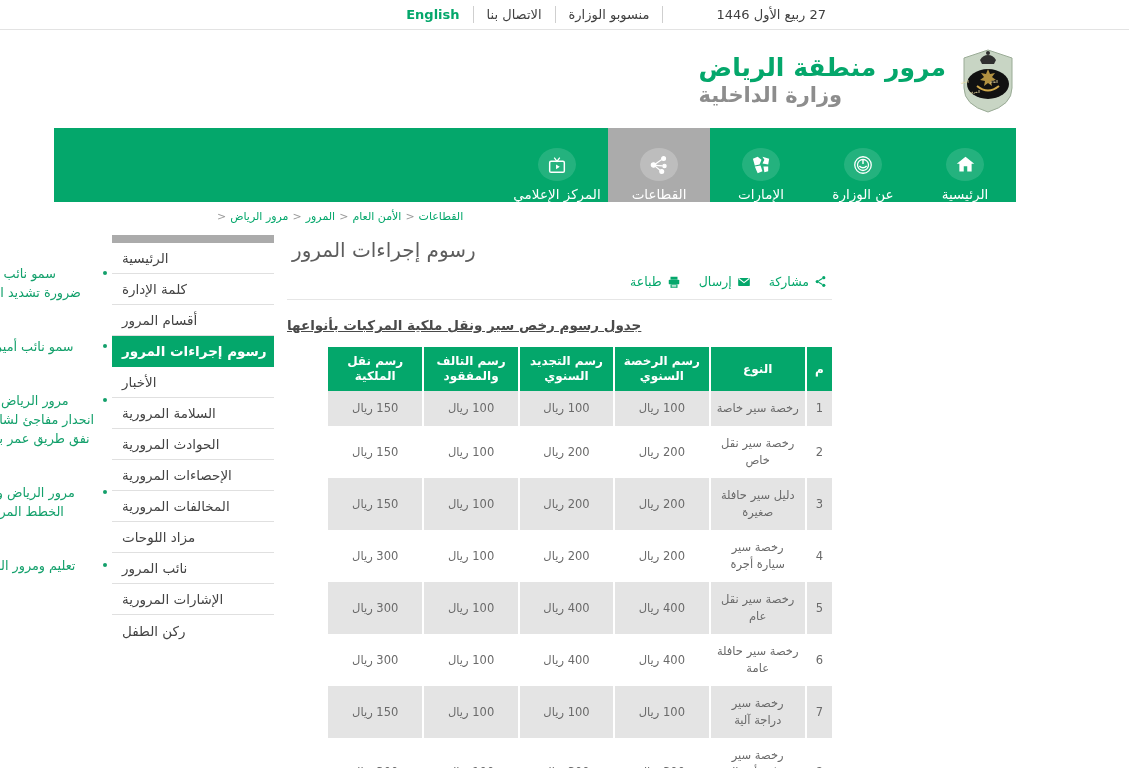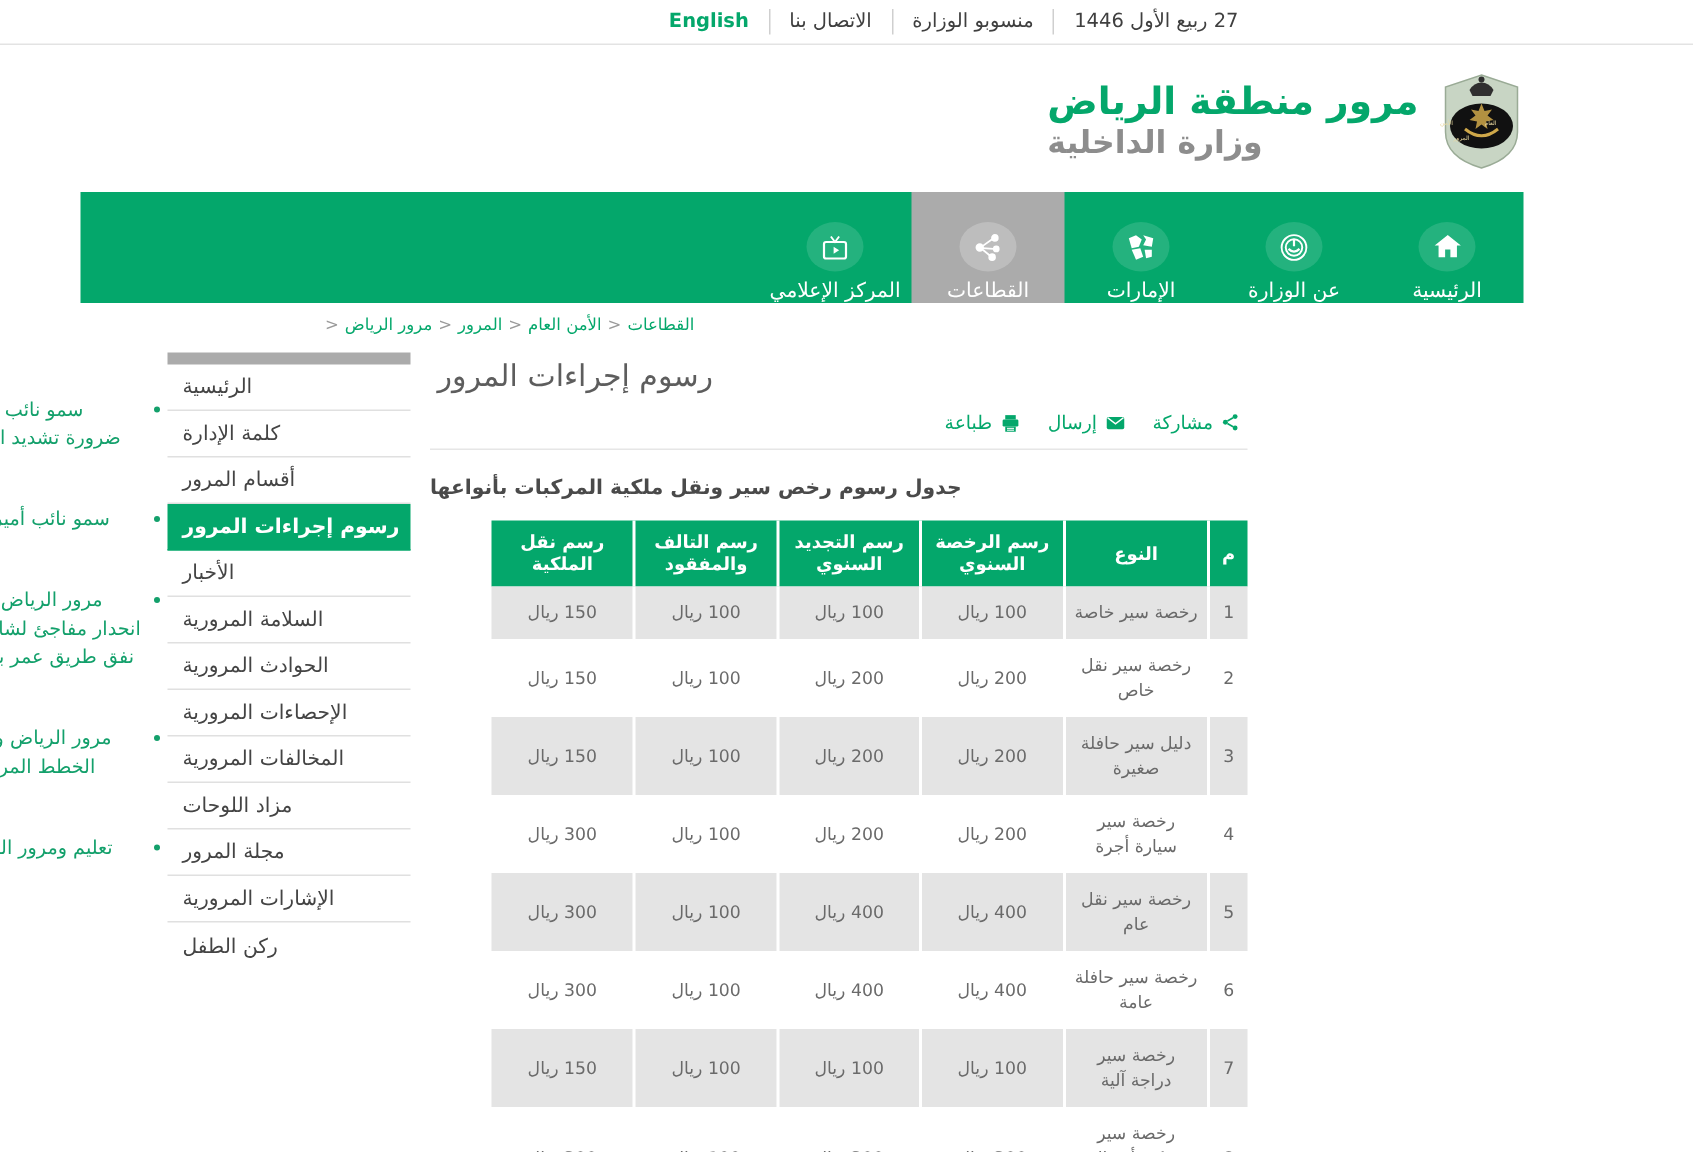--- a/index.html
+++ b/index.html
@@ -23,21 +23,21 @@
     display: flex; align-items: center;
     gap: 0; margin-right: 290px;
     font-size: 13px;
   }
   .topbar-item {
     padding: 0 13px; color: #3f3f3f; white-space: nowrap;
     line-height: 18px; text-decoration: none;
   }
   .topbar-sep { width: 1px; height: 17px; background: #cfcfcf; }
   .topbar-item.en { color: #04a76b; font-weight: bold; padding-left: 22px; }
-  .topbar-item.date { color: #3f3f3f; }
+  .topbar-item.date { color: #3f3f3f; margin-left: 40px; }
 
   
   .logoband {
     height: 98px; position: relative;
   }
   .logo {
     position: absolute; top: 18px; right: 113px;
     display: flex; align-items: center; gap: 14px;
     direction: rtl;
   }
@@ -130,21 +130,21 @@
     padding: 9px 5px 9px 0; direction: ltr;
     border-bottom: 1px solid #e6e6e6; padding-bottom: 10px;
   }
   .tool {
     display: inline-flex; align-items: center; gap: 5px;
     font-size: 12.5px; color: #04a76b; cursor: pointer; direction: rtl;
   }
   .tool svg { display: block; }
   .subtitle {
     text-align: left; font-size: 13.5px; font-weight: bold;
-    color: #4a4a4a; padding: 17px 5px 14px 0; direction: rtl;
+    color: #4a4a4a; padding: 17px 5px 14px 0; direction: rtl; text-decoration: underline;
   }
 
   
   table.fees {
     width: 504px; border-collapse: collapse;
     margin-right: 0; margin-left: auto;
     direction: rtl; font-size: 12px;
   }
   table.fees thead th {
     background: #04a76b; color: #ffffff; font-weight: bold;
@@ -324,21 +324,21 @@
       <div class="side-item">
           <span>الإحصاءات المرورية</span>
         </div>
       <div class="side-item">
           <span>المخالفات المرورية</span>
         </div>
       <div class="side-item">
           <span>مزاد اللوحات</span>
         </div>
       <div class="side-item">
-          <span>مجلة المرور</span>
+          <span>نائب المرور</span>
         </div>
       <div class="side-item">
           <span>الإشارات المرورية</span>
         </div>
       <div class="side-item">
           <span>ركن الطفل</span>
         </div>
     </div>
 
     <div class="article">

